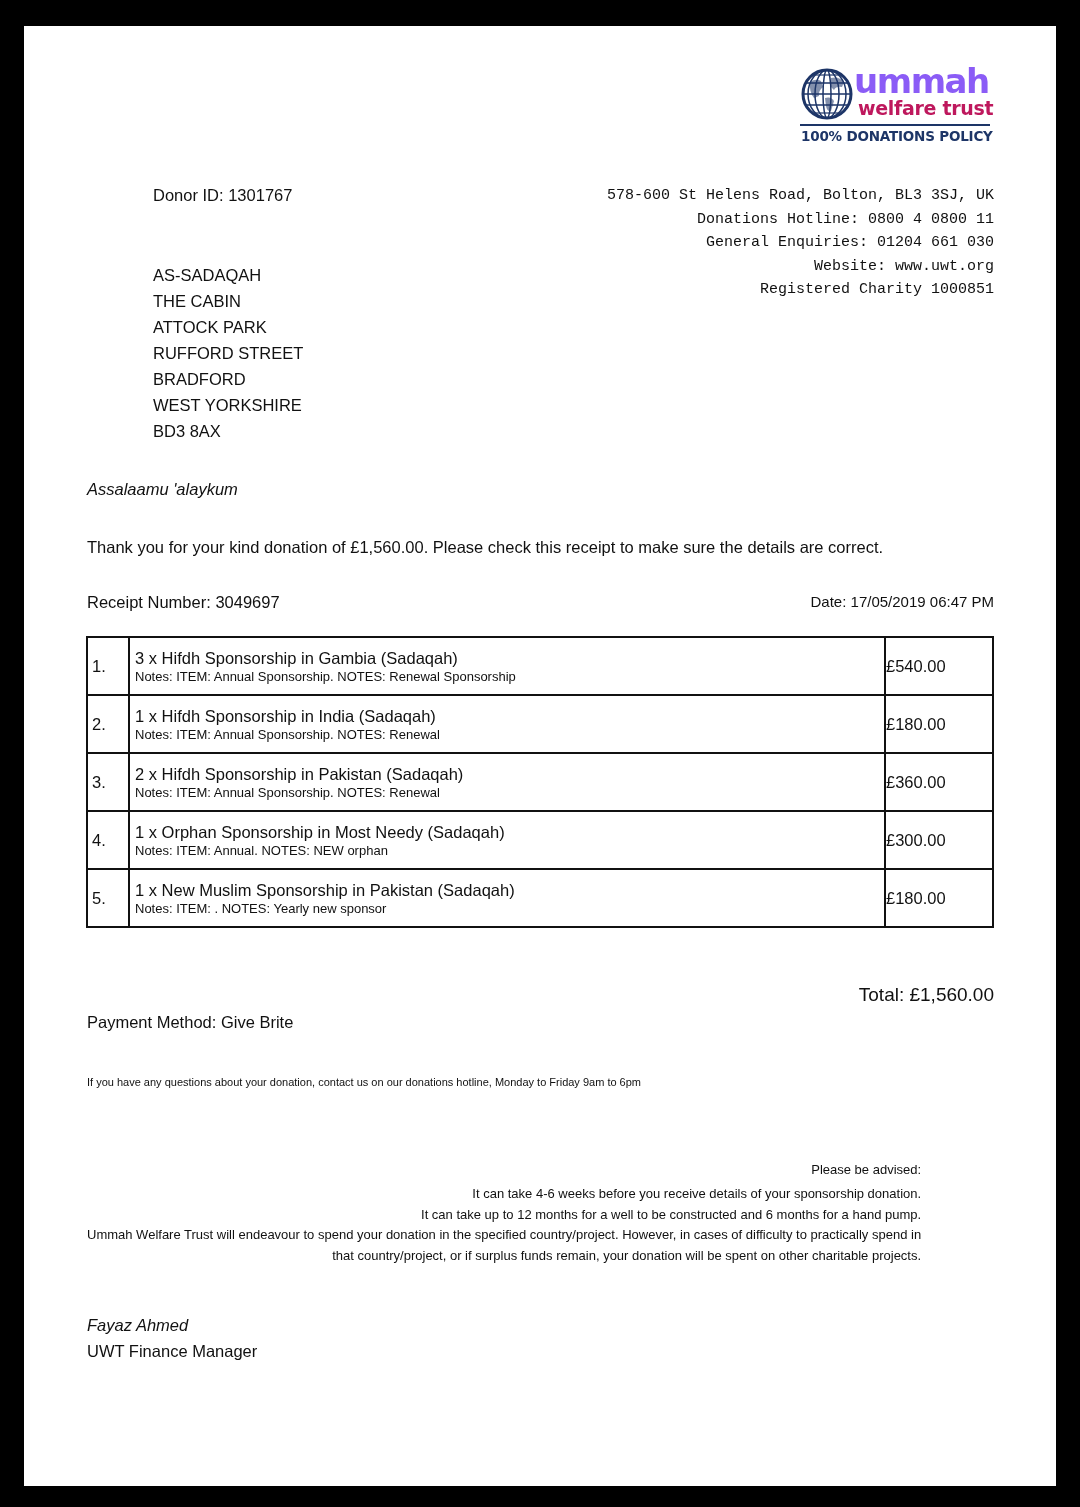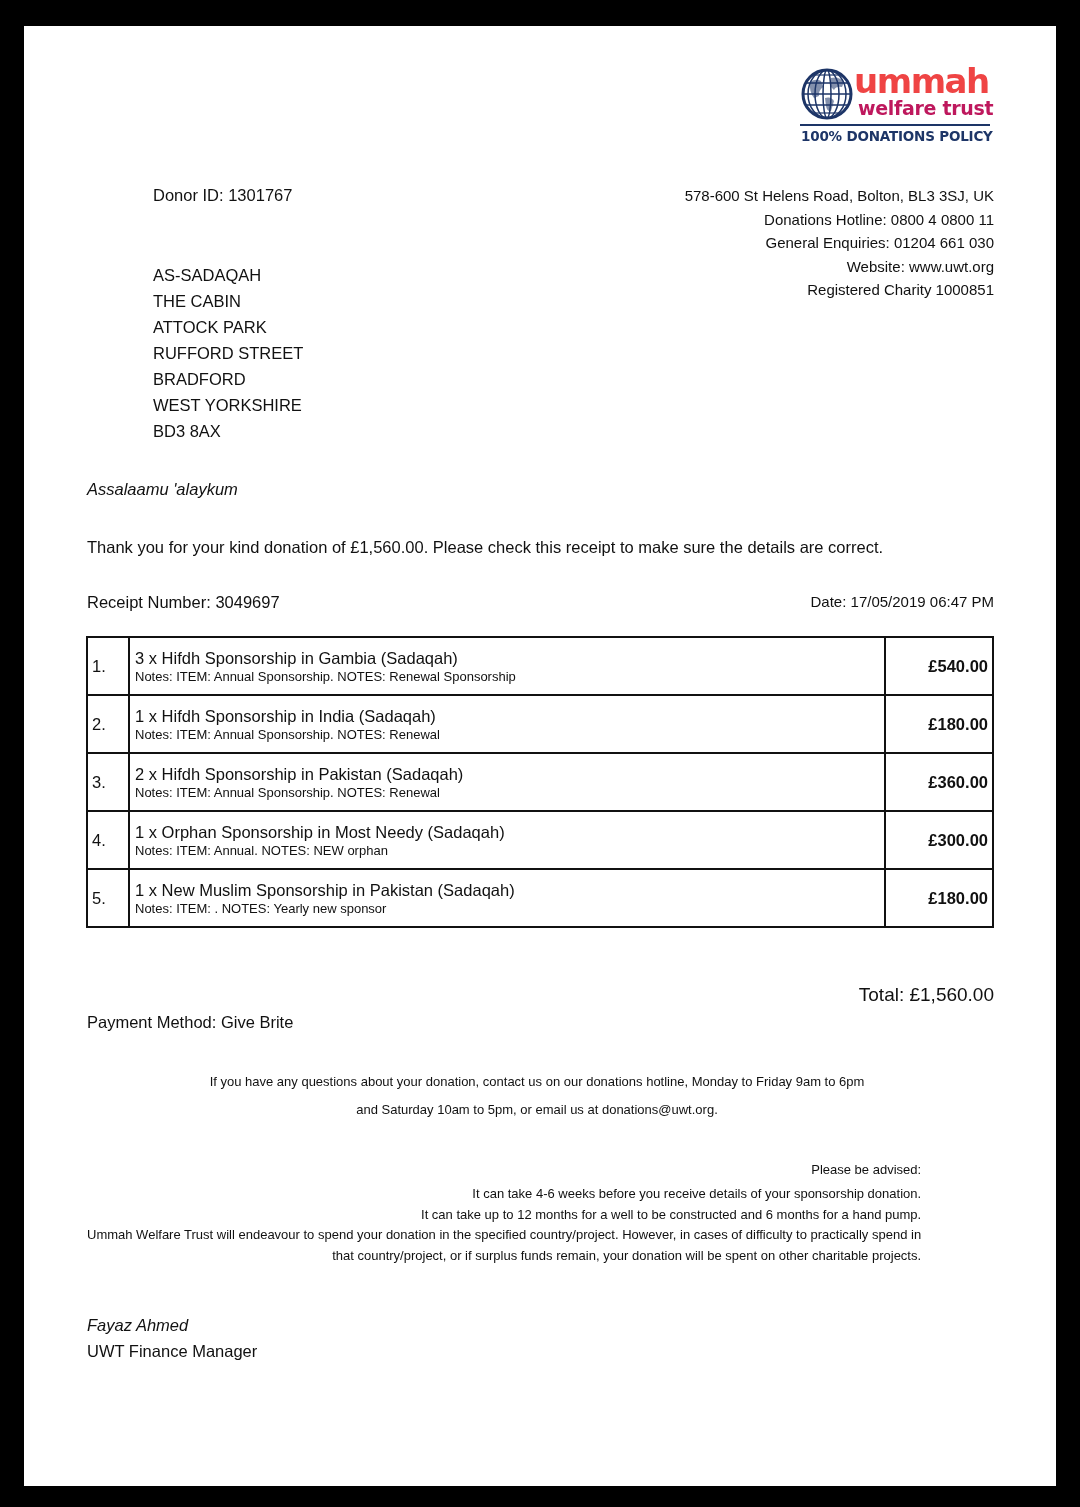--- a/index.html
+++ b/index.html
@@ -2,41 +2,41 @@
 <html><head>
 <meta charset="utf-8">
 <style>
   html, body { margin:0; padding:0; }
   body { width:1080px; height:1507px; background:#000; position:relative; overflow:hidden;
          font-family:"Liberation Sans", sans-serif; color:#111; }
   .page { position:absolute; left:24px; top:26px; width:1032px; height:1460px; background:#fff; }
   .abs { position:absolute; white-space:nowrap; }
   .logo { position:absolute; left:776px; top:41px; width:220px; height:85px; }
   .logo .globe { position:absolute; left:1px; top:1px; width:52px; height:52px; }
-  .logo .brand { position:absolute; left:54px; top:-6px; font-family:"DejaVu Sans", sans-serif; font-weight:bold; font-size:34px; color:#ef4444; letter-spacing:-1.5px; line-height:40px; }
+  .logo .brand { position:absolute; left:54px; top:-6px; font-family:"DejaVu Sans", sans-serif; font-weight:bold; font-size:34px; color:#8b5cf6; letter-spacing:-1.5px; line-height:40px; }
   .logo .sub { position:absolute; left:58px; top:30px; font-family:"DejaVu Sans", sans-serif; font-weight:bold; font-size:19px; color:#be185d; letter-spacing:-0.3px; line-height:22px; }
   .logo .rule { position:absolute; left:0; top:57px; width:190px; height:2px; background:#1d3567; }
   .logo .policy { position:absolute; left:1px; top:61px; font-family:"DejaVu Sans", sans-serif; font-weight:bold; font-size:13.5px; color:#1d3567; letter-spacing:-0.2px; }
-  .contact { position:absolute; right:62px; top:158px; text-align:right; font-size:15px; line-height:23.6px; }
+  .contact { position:absolute; right:62px; top:158px; text-align:right; font-size:15px; line-height:23.6px;font-family:Liberation Mono, monospace; }
   .donor { left:129px; top:160px; font-size:16.5px; }
   .address { position:absolute; left:129px; top:236px; font-size:16.5px; line-height:26px; }
   .greet { left:63px; top:454px; font-size:16.5px; font-style:italic; }
   .thanks { left:63px; top:512px; font-size:16.5px; }
   .receipt { left:63px; top:567px; font-size:16.5px; }
   .date { right:62px; top:567px; font-size:15px; }
   table.items { position:absolute; left:62px; top:610px; width:908px; border-collapse:collapse; }
   table.items td { border:2px solid #111; height:56px; padding:0; vertical-align:middle; }
   td.num { width:36px; padding-left:4px !important; font-size:16.5px; }
   td.desc { padding-left:5px !important; }
   td.desc .title { font-size:16.5px; line-height:20px; }
   td.desc .notes { font-size:13px; line-height:17px; }
-  td.amt { width:102px; text-align:right; padding-right:4px !important; font-size:16.5px;font-weight:bold; }
+  td.amt { width:102px; padding-right:4px !important; font-size:16.5px; }
   .total { right:62px; top:958px; font-size:19px; }
   .payment { left:63px; top:987px; font-size:16.5px;text-align:center; }
-  .questions { position:absolute; left:63px; top:1042px; width:900px; font-size:13px; line-height:28px;text-align:center; }
+  .questions { position:absolute; left:63px; top:1042px; width:900px; font-size:11px; line-height:28px; }
   .advice { position:absolute; left:63px; top:1134px; font-size:13px; line-height:20.8px; white-space:nowrap;text-align:right; }
   .advice .head { margin-bottom:3px; }
   .sign-name { left:63px; top:1290px; font-size:16.5px; font-style:italic; }
   .sign-role { left:63px; top:1316px; font-size:16.5px; }
 </style>
 </head>
 <body>
 
 <div class="page">
 
@@ -129,21 +129,20 @@
         <td class="amt">£180.00</td>
       </tr>
     </tbody>
   </table>
 
   <div class="abs total">Total: £1,560.00</div>
   <div class="abs payment">Payment Method: Give Brite</div>
 
   <div class="questions">
     <div>If you have any questions about your donation, contact us on our donations hotline, Monday to Friday 9am to 6pm</div>
-    <div>and Saturday 10am to 5pm, or email us at donations@uwt.org.</div>
   </div>
 
   <div class="advice">
     <div class="head">Please be advised:</div>
     <div>It can take 4-6 weeks before you receive details of your sponsorship donation.</div>
     <div>It can take up to 12 months for a well to be constructed and 6 months for a hand pump.</div>
     <div>Ummah Welfare Trust will endeavour to spend your donation in the specified country/project. However, in cases of difficulty to practically spend in</div>
     <div>that country/project, or if surplus funds remain, your donation will be spent on other charitable projects.</div>
   </div>
 

